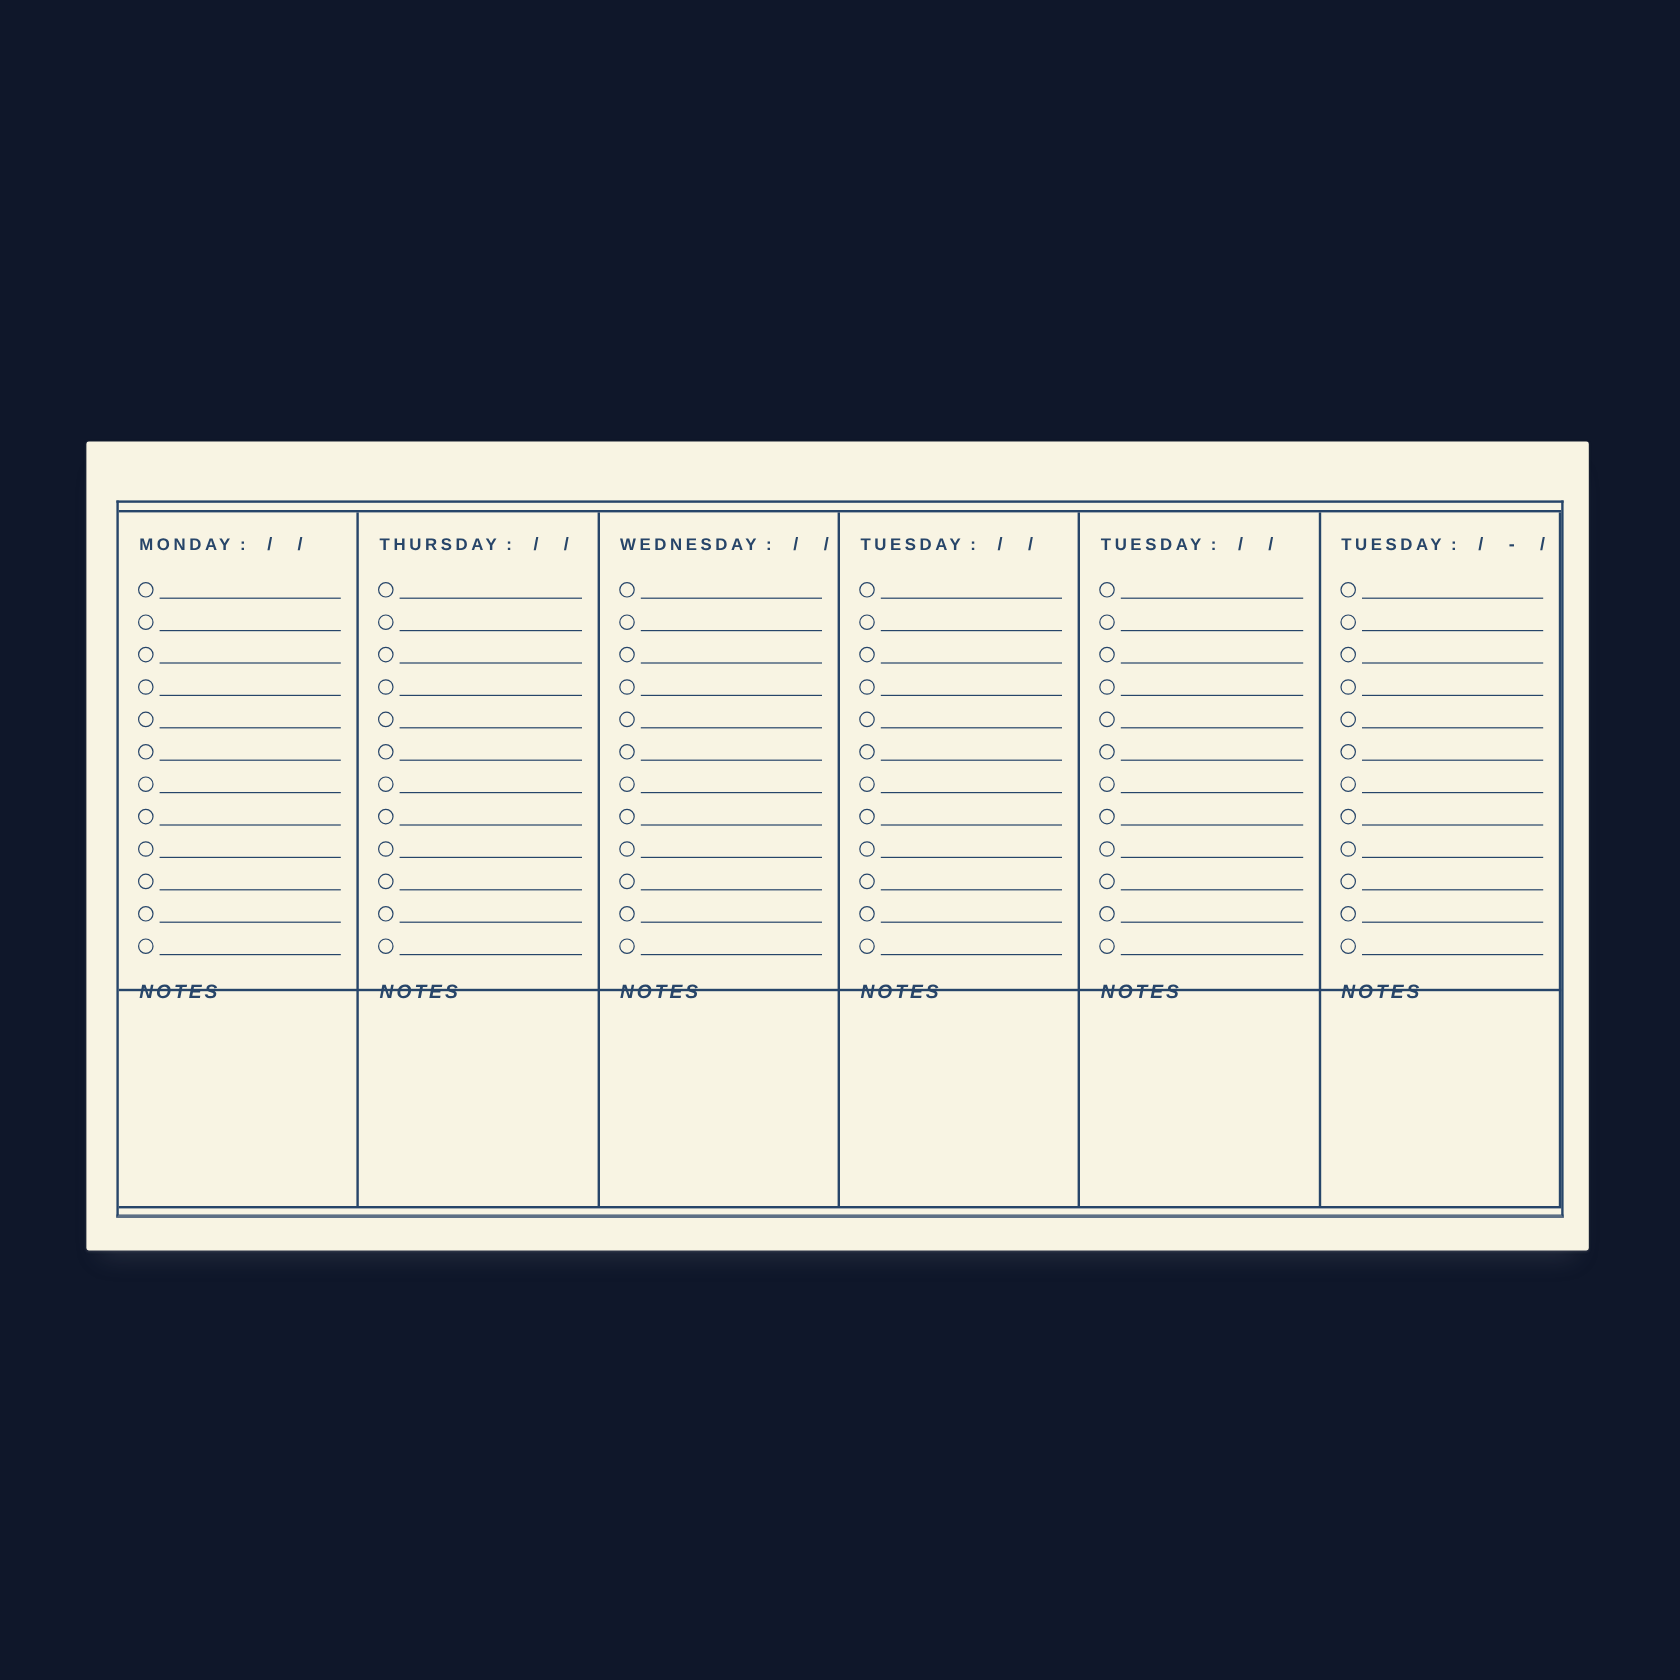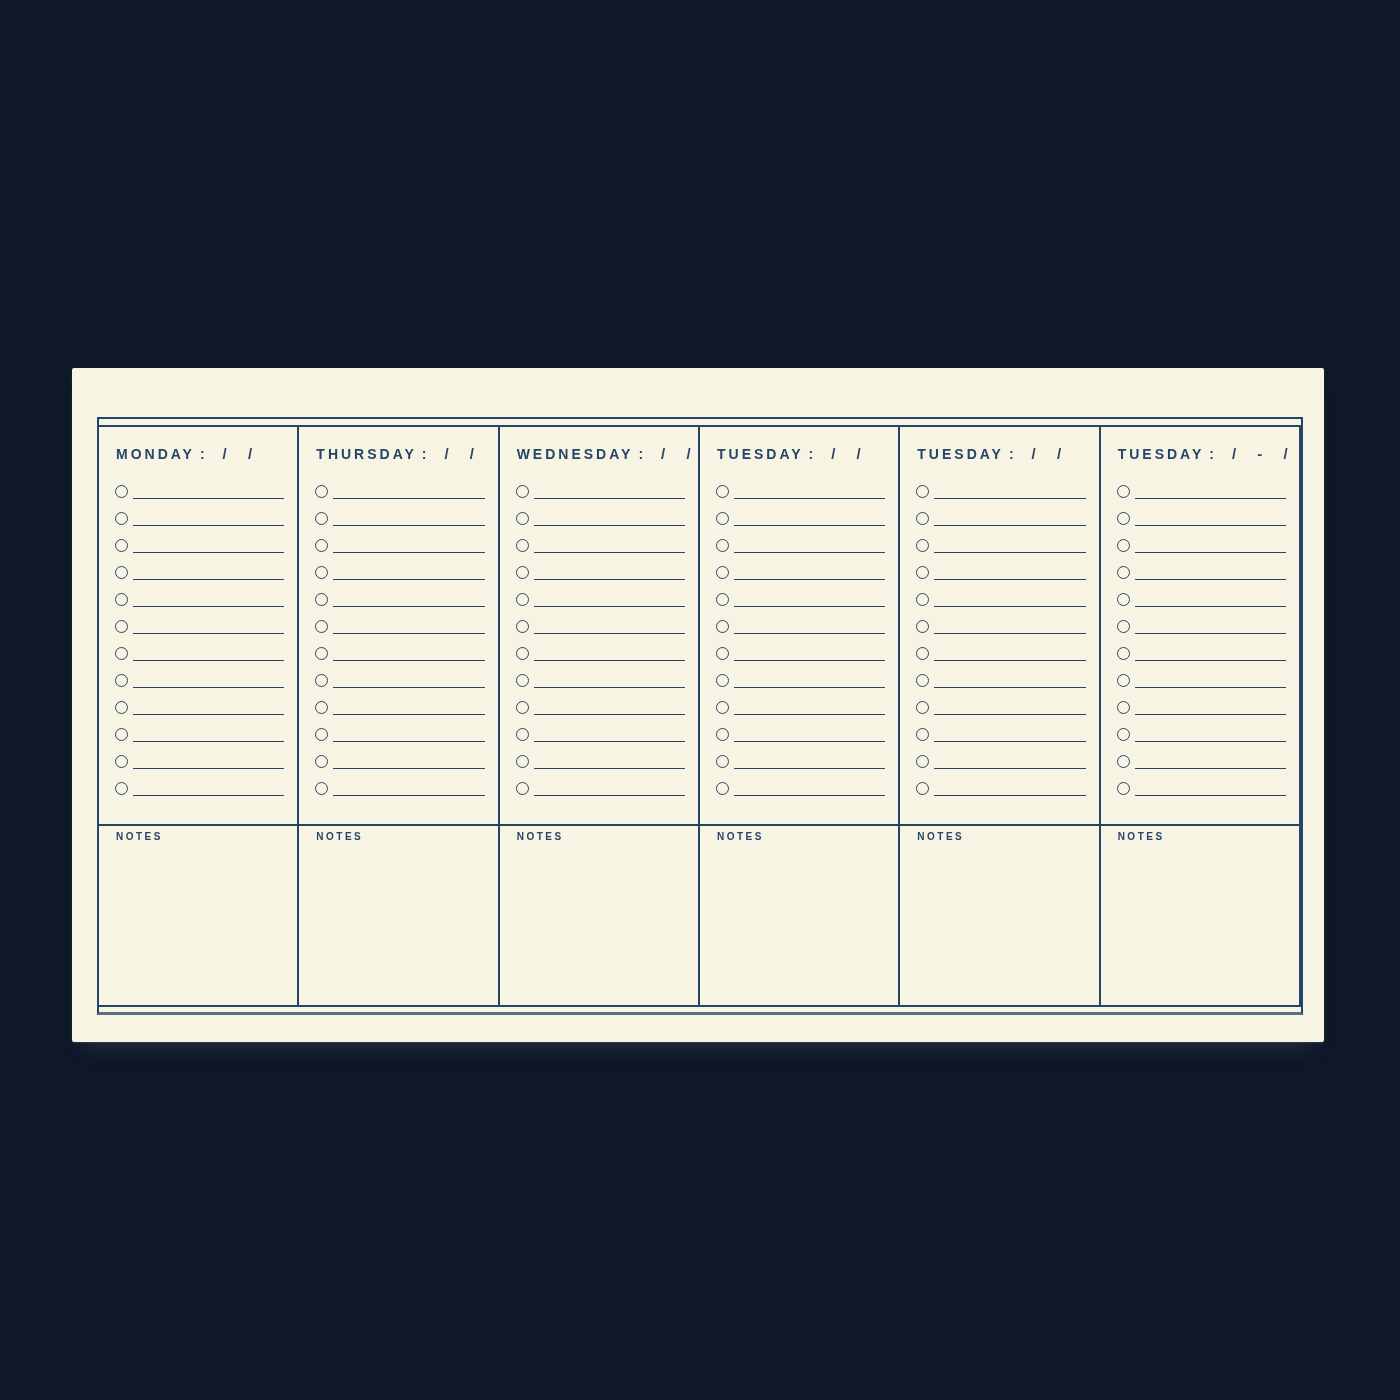--- a/index.html
+++ b/index.html
@@ -81,24 +81,25 @@
   }
   .task-line {
     flex: 1;
     margin-left: 5px;
     align-self: flex-end;
     margin-bottom: 6px;
     border-bottom: 1.5px solid var(--ink, #274569);
   }
   .notes-label {
     position: absolute;
-    left: 17px; top: 404px;
+    left: 17px; top: 392px;
     color: var(--ink, #274569);
-    font-size: 10px; font-weight: 700;
+    font-size: 16px; font-weight: 700;
     letter-spacing: 2.5px;
+    font-style: italic;
   }
 </style>
 </head>
 <body>
 
 <div class="stage" style="background: #0f172a;">
   <div class="pad">
     <div class="table">
       <div class="inner">
 

